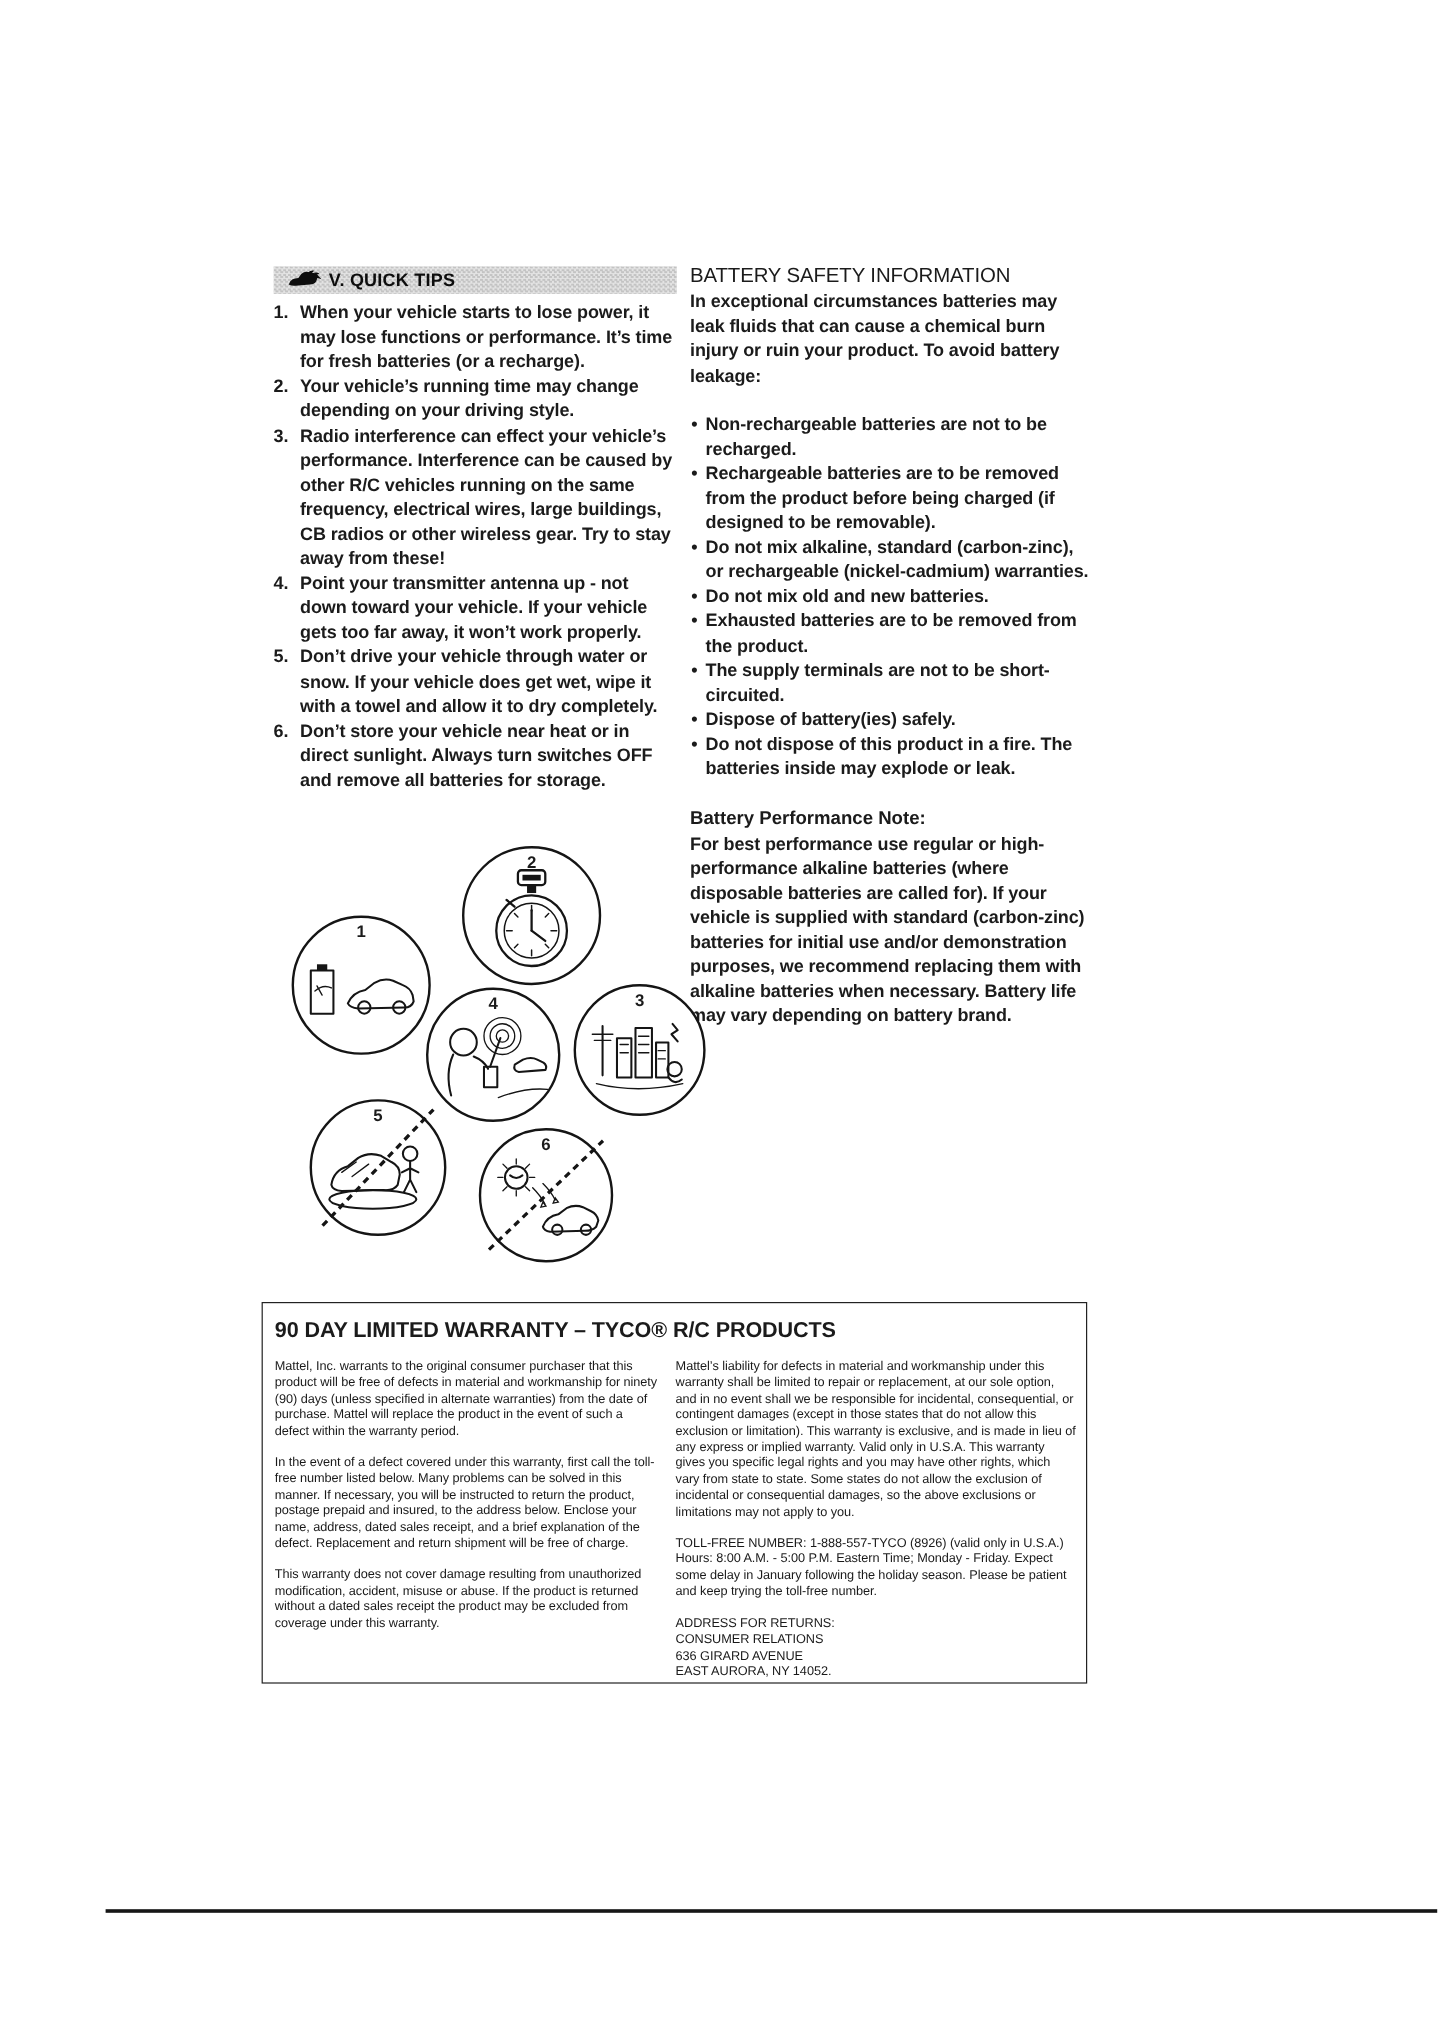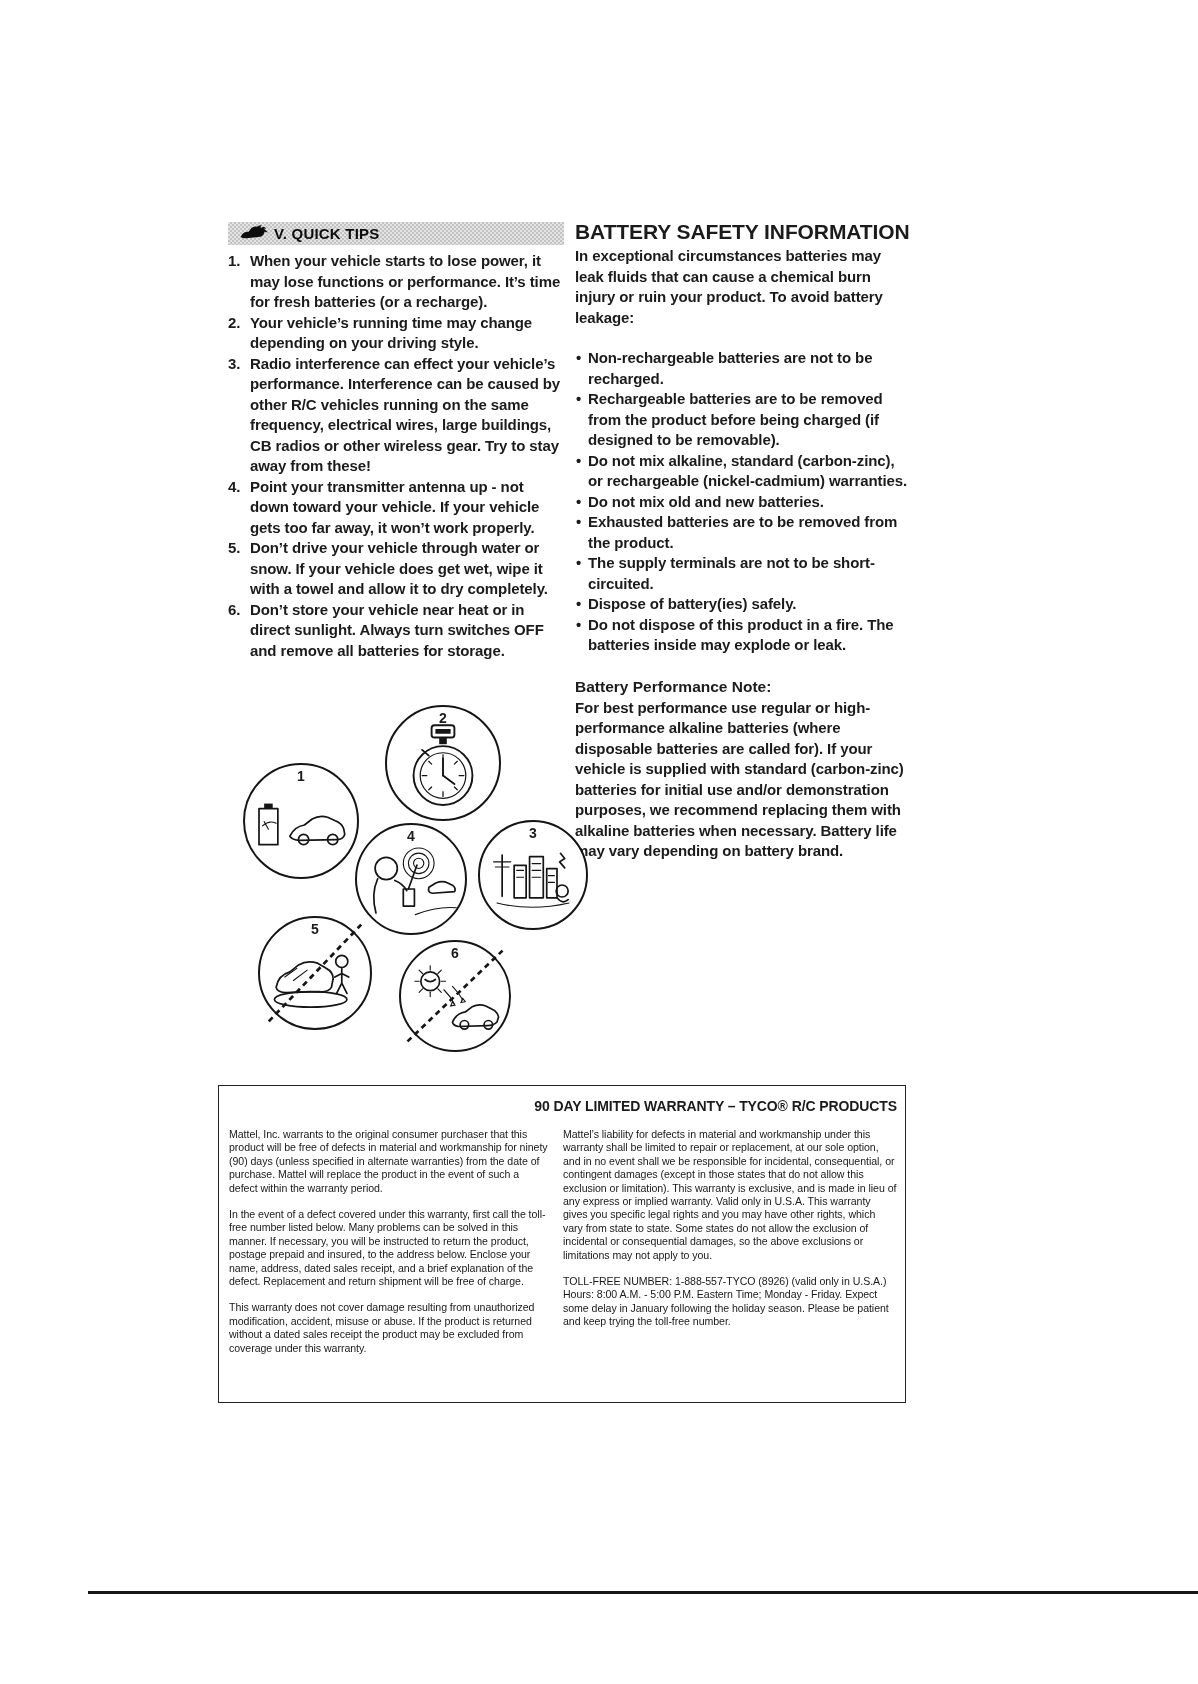--- a/index.html
+++ b/index.html
@@ -15,41 +15,41 @@
     display:flex;align-items:center;gap:6px;height:23px;padding:0 4px;
     background:repeating-conic-gradient(#c3c3c3 0% 25%, #e3e3e3 0% 50%) 0 0/4px 4px;
   }
   .banner .bull{width:30px;height:17px;flex:0 0 auto;margin-left:6px;}
   .banner .title{font-size:15px;font-weight:700;letter-spacing:.2px;color:#0d0d0d;}
   
   .tips{margin:6px 0 0 0;padding:0;list-style:none;font-size:15px;line-height:20.5px;font-weight:600;letter-spacing:-.1px;}
   .tips li{display:flex;margin:0;}
   .tips .num{flex:0 0 22px;font-weight:700;}
   .tips .txt{flex:1;}
-  h2.sec{font-size:21px;font-weight:700;margin:0 0 2px 0;letter-spacing:-.1px;}
+  h2.sec{font-size:17px;font-weight:400;margin:0 0 2px 0;letter-spacing:-.1px;}
   .para{font-size:15px;line-height:20.5px;font-weight:600;letter-spacing:-.1px;margin:0;}
   .bullets{margin:20px 0 0 0;padding:0;list-style:none;font-size:15px;line-height:20.5px;font-weight:600;letter-spacing:-.1px;}
   .bullets li{padding-left:13px;position:relative;}
   .bullets li::before{content:"\2022";position:absolute;left:1px;top:0;}
   .note{margin-top:22px;}
   .note h3{font-size:15.5px;font-weight:700;margin:0 0 2px 0;}
   
   .illus{position:absolute;left:228px;top:648px;width:360px;height:430px;}
   .bubble{position:absolute;border:2.5px solid #151515;border-radius:50%;background:#fff;}
   .bubble .lab{position:absolute;top:3px;left:50%;transform:translateX(-50%);font-size:14px;font-weight:700;}
   .bubble svg.art{position:absolute;left:50%;top:54%;transform:translate(-50%,-50%);}
   .bubble svg.slash{position:absolute;inset:0;width:100%;height:100%;}
   .ln{fill:none;stroke:#151515;stroke-width:2;stroke-linecap:round;stroke-linejoin:round;}
   .thin{fill:none;stroke:#151515;stroke-width:1.3;stroke-linecap:round;}
   
   .warranty{
     position:absolute;left:218px;top:1085px;width:688px;height:318px;
     border:1.6px solid #222;background:#fff;box-sizing:border-box;padding:8px 8px 6px 10px;
   }
-  .warranty .wtitle{text-align:right;font-size:14px;font-weight:700;margin:4px 0 14px 0;letter-spacing:-.1px;}
+  .warranty .wtitle{text-align:left;font-size:18px;font-weight:700;margin:4px 0 14px 0;letter-spacing:-.1px;}
   .wcols{display:flex;gap:14px;}
   .wcol{font-size:10.6px;line-height:13.4px;letter-spacing:-.05px;color:#191919;}
   .wcol.l{width:320px;}
   .wcol.r{width:334px;}
   .wcol p{margin:0 0 13px 0;}
   .returns div{margin:0;}
   
   .bottom-line{position:absolute;left:88px;right:0;bottom:2px;height:3px;background:#161616;}
 </style>
 </head>
@@ -237,18 +237,24 @@
     <div class="wtitle">90 DAY LIMITED WARRANTY – TYCO® R/C PRODUCTS</div>
     <div class="wcols">
       <div class="wcol l">
         <p>Mattel, Inc. warrants to the original consumer purchaser that this product will be free of defects in material and workmanship for ninety (90) days (unless specified in alternate warranties) from the date of purchase. Mattel will replace the product in the event of such a defect within the warranty period.</p>
         <p>In the event of a defect covered under this warranty, first call the toll-free number listed below. Many problems can be solved in this manner. If necessary, you will be instructed to return the product, postage prepaid and insured, to the address below. Enclose your name, address, dated sales receipt, and a brief explanation of the defect. Replacement and return shipment will be free of charge.</p>
         <p>This warranty does not cover damage resulting from unauthorized modification, accident, misuse or abuse. If the product is returned without a dated sales receipt the product may be excluded from coverage under this warranty.</p>
       </div>
       <div class="wcol r">
         <p>Mattel’s liability for defects in material and workmanship under this warranty shall be limited to repair or replacement, at our sole option, and in no event shall we be responsible for incidental, consequential, or contingent damages (except in those states that do not allow this exclusion or limitation). This warranty is exclusive, and is made in lieu of any express or implied warranty. Valid only in U.S.A. This warranty gives you specific legal rights and you may have other rights, which vary from state to state. Some states do not allow the exclusion of incidental or consequential damages, so the above exclusions or limitations may not apply to you.</p>
         <p>TOLL-FREE NUMBER: 1-888-557-TYCO (8926) (valid only in U.S.A.) Hours: 8:00 A.M. - 5:00 P.M. Eastern Time; Monday - Friday. Expect some delay in January following the holiday season. Please be patient and keep trying the toll-free number.</p>
+        <div class="returns">
+          <div>ADDRESS FOR RETURNS:</div>
+          <div>CONSUMER RELATIONS</div>
+          <div>636 GIRARD AVENUE</div>
+          <div>EAST AURORA, NY 14052.</div>
+        </div>
       </div>
     </div>
   </div>
 
   <div class="bottom-line"></div>
 </div>
 
 </body></html>

